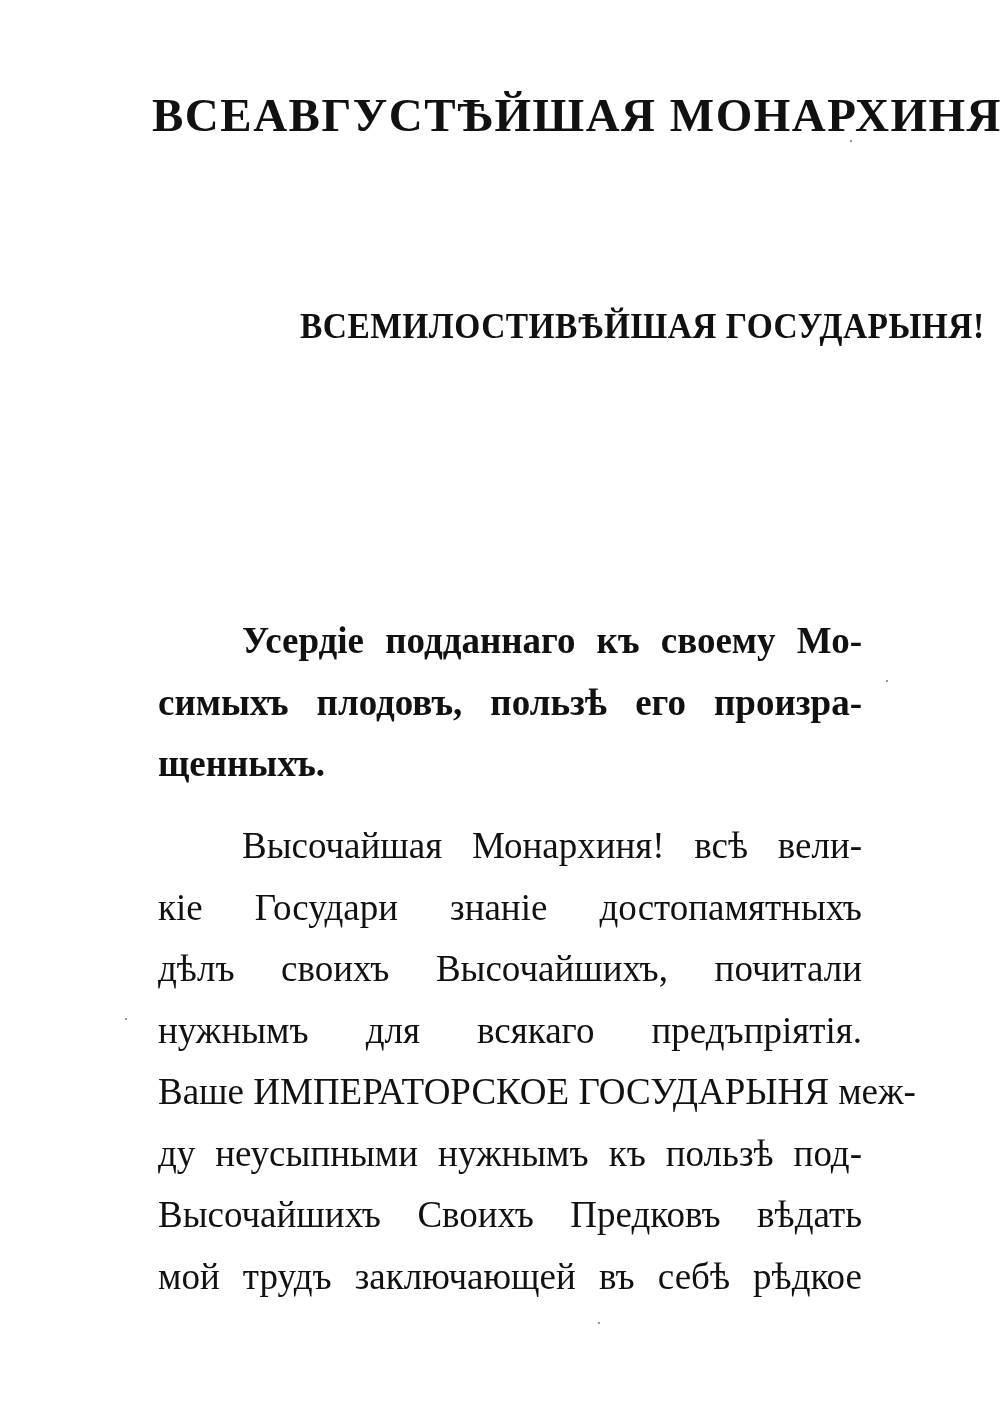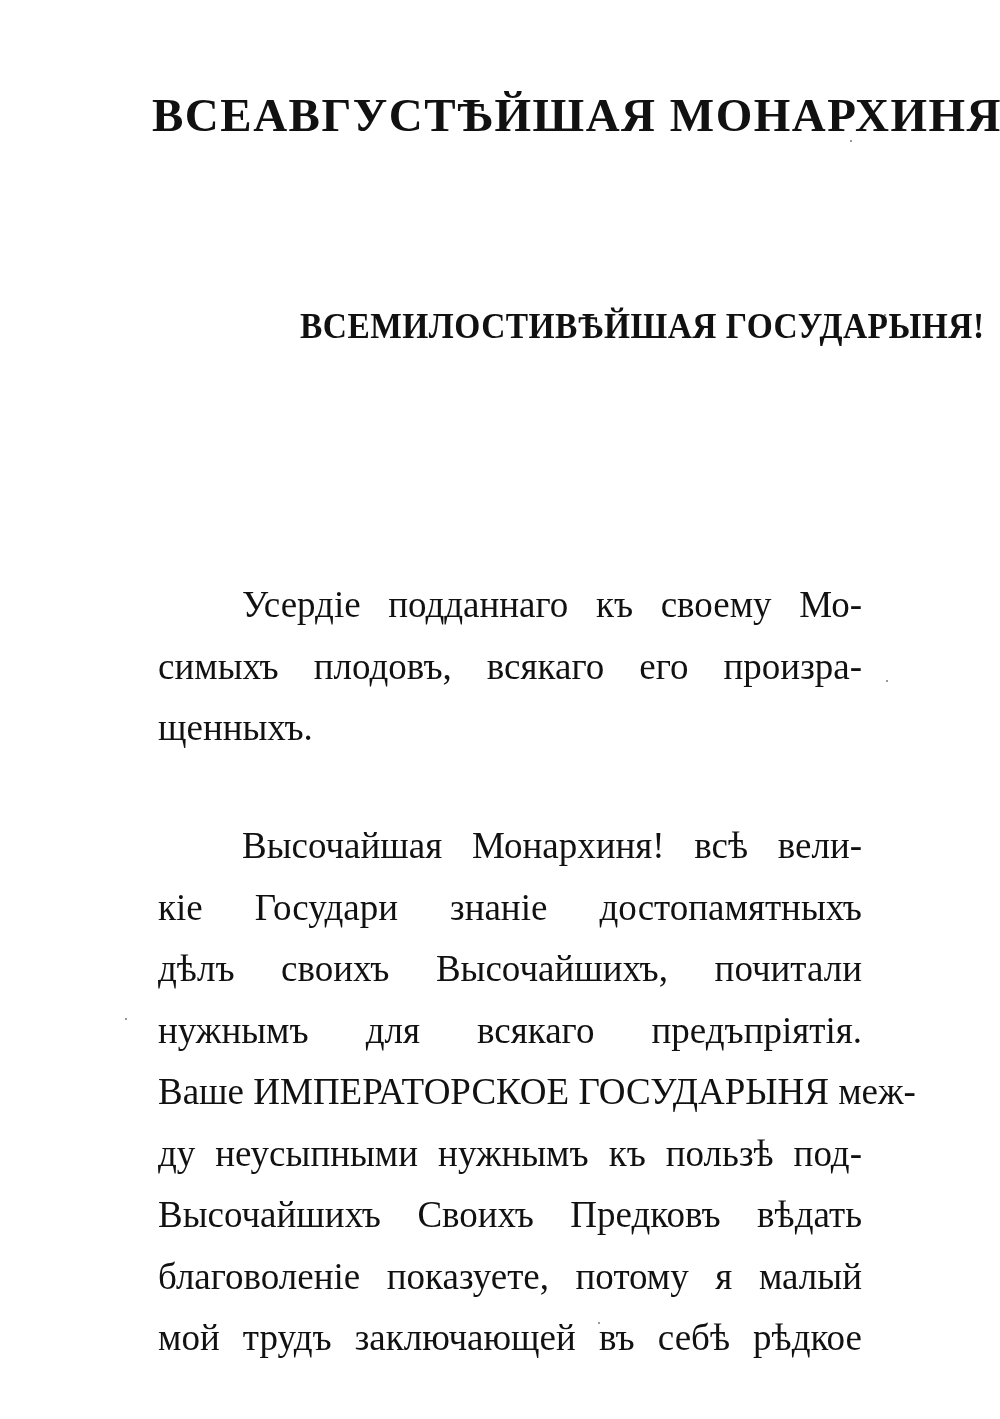--- a/index.html
+++ b/index.html
@@ -60,53 +60,52 @@
       text-align-last: justify;
       height: 61.5px;
     }
     .line.first {
       padding-left: 84px;
     }
     .line.last {
       text-align: left;
       text-align-last: left;
     }
-    .p1 { top: 574px; }
+    .p1 { top: 610px; font-weight: bold; }
     .p2 { top: 815px; }
     .speck {
       position: absolute;
       width: 2px; height: 2px;
       background: #777;
       border-radius: 50%;
     }
   </style>
 </head>
 <body>
 
 <div class="page">
 
   <div class="salutation">ВСЕАВГУСТѢЙШАЯ МОНАРХИНЯ,</div>
 
   <div class="address">ВСЕМИЛОСТИВѢЙШАЯ ГОСУДАРЫНЯ!</div>
 
   <div class="para p1">
     <span class="line first">Усердіе подданнаго къ своему Мо-</span>
-    <span class="line">симыхъ плодовъ, всякаго его произра-</span>
+    <span class="line">симыхъ плодовъ, пользѣ его произра-</span>
     <span class="line last">щенныхъ.</span>
   </div>
 
   <div class="para p2">
     <span class="line first">Высочайшая Монархиня! всѣ вели-</span>
     <span class="line">кіе Государи знаніе достопамятныхъ</span>
     <span class="line">дѣлъ своихъ Высочайшихъ, почитали</span>
     <span class="line">нужнымъ для всякаго предъпріятія.</span>
     <span class="line">Ваше ИМПЕРАТОРСКОЕ ГОСУДАРЫНЯ меж-</span>
     <span class="line">ду неусыпными нужнымъ къ пользѣ под-</span>
     <span class="line">Высочайшихъ Своихъ Предковъ вѣдать</span>
-    <span class="line">благоволеніе показуете, потому я малый</span>
     <span class="line">мой трудъ заключающей въ себѣ рѣдкое</span>
 
   </div>
 
   <div class="speck" style="left:850px; top:140px;"></div>
   <div class="speck" style="left:884px; top:314px;"></div>
   <div class="speck" style="left:886px; top:680px;"></div>
   <div class="speck" style="left:125px; top:1018px;"></div>
   <div class="speck" style="left:598px; top:1322px;"></div>
 </div>

